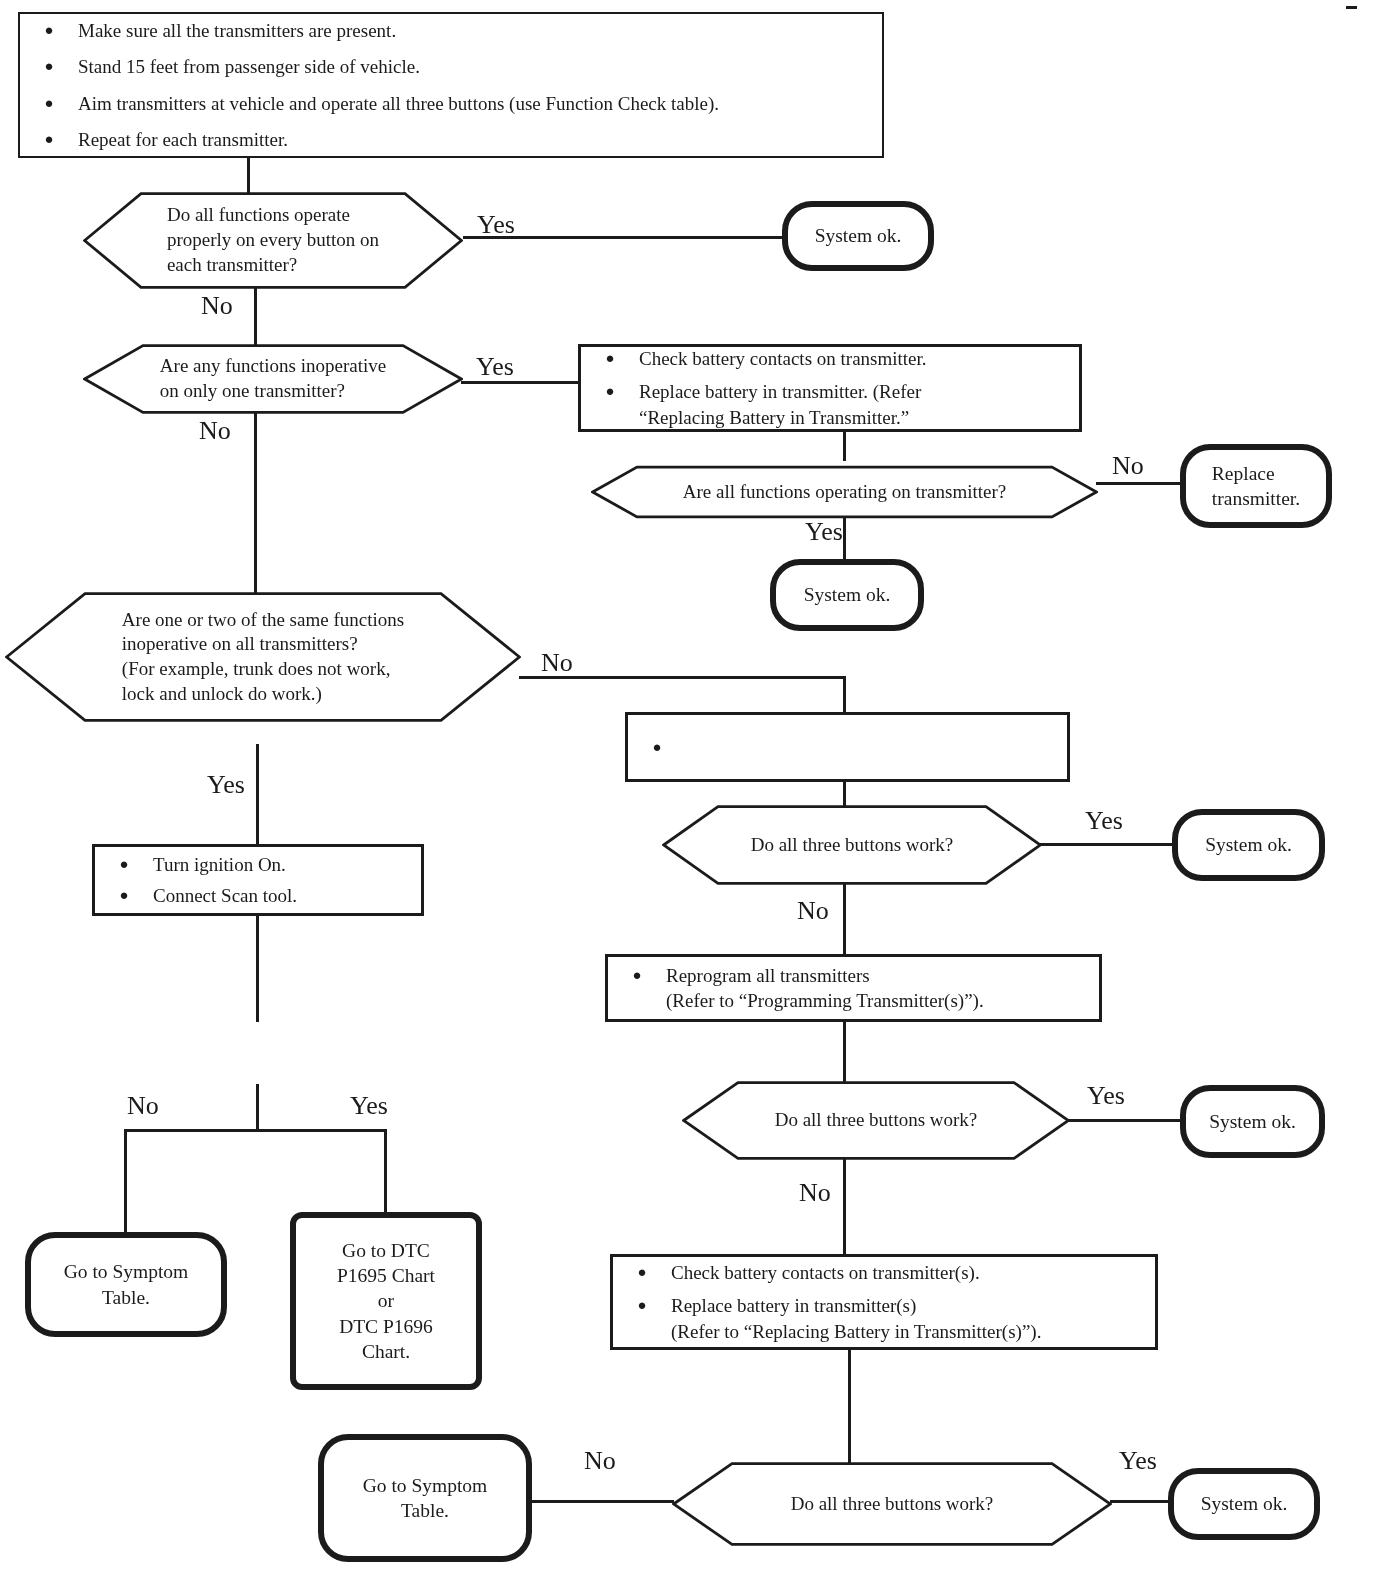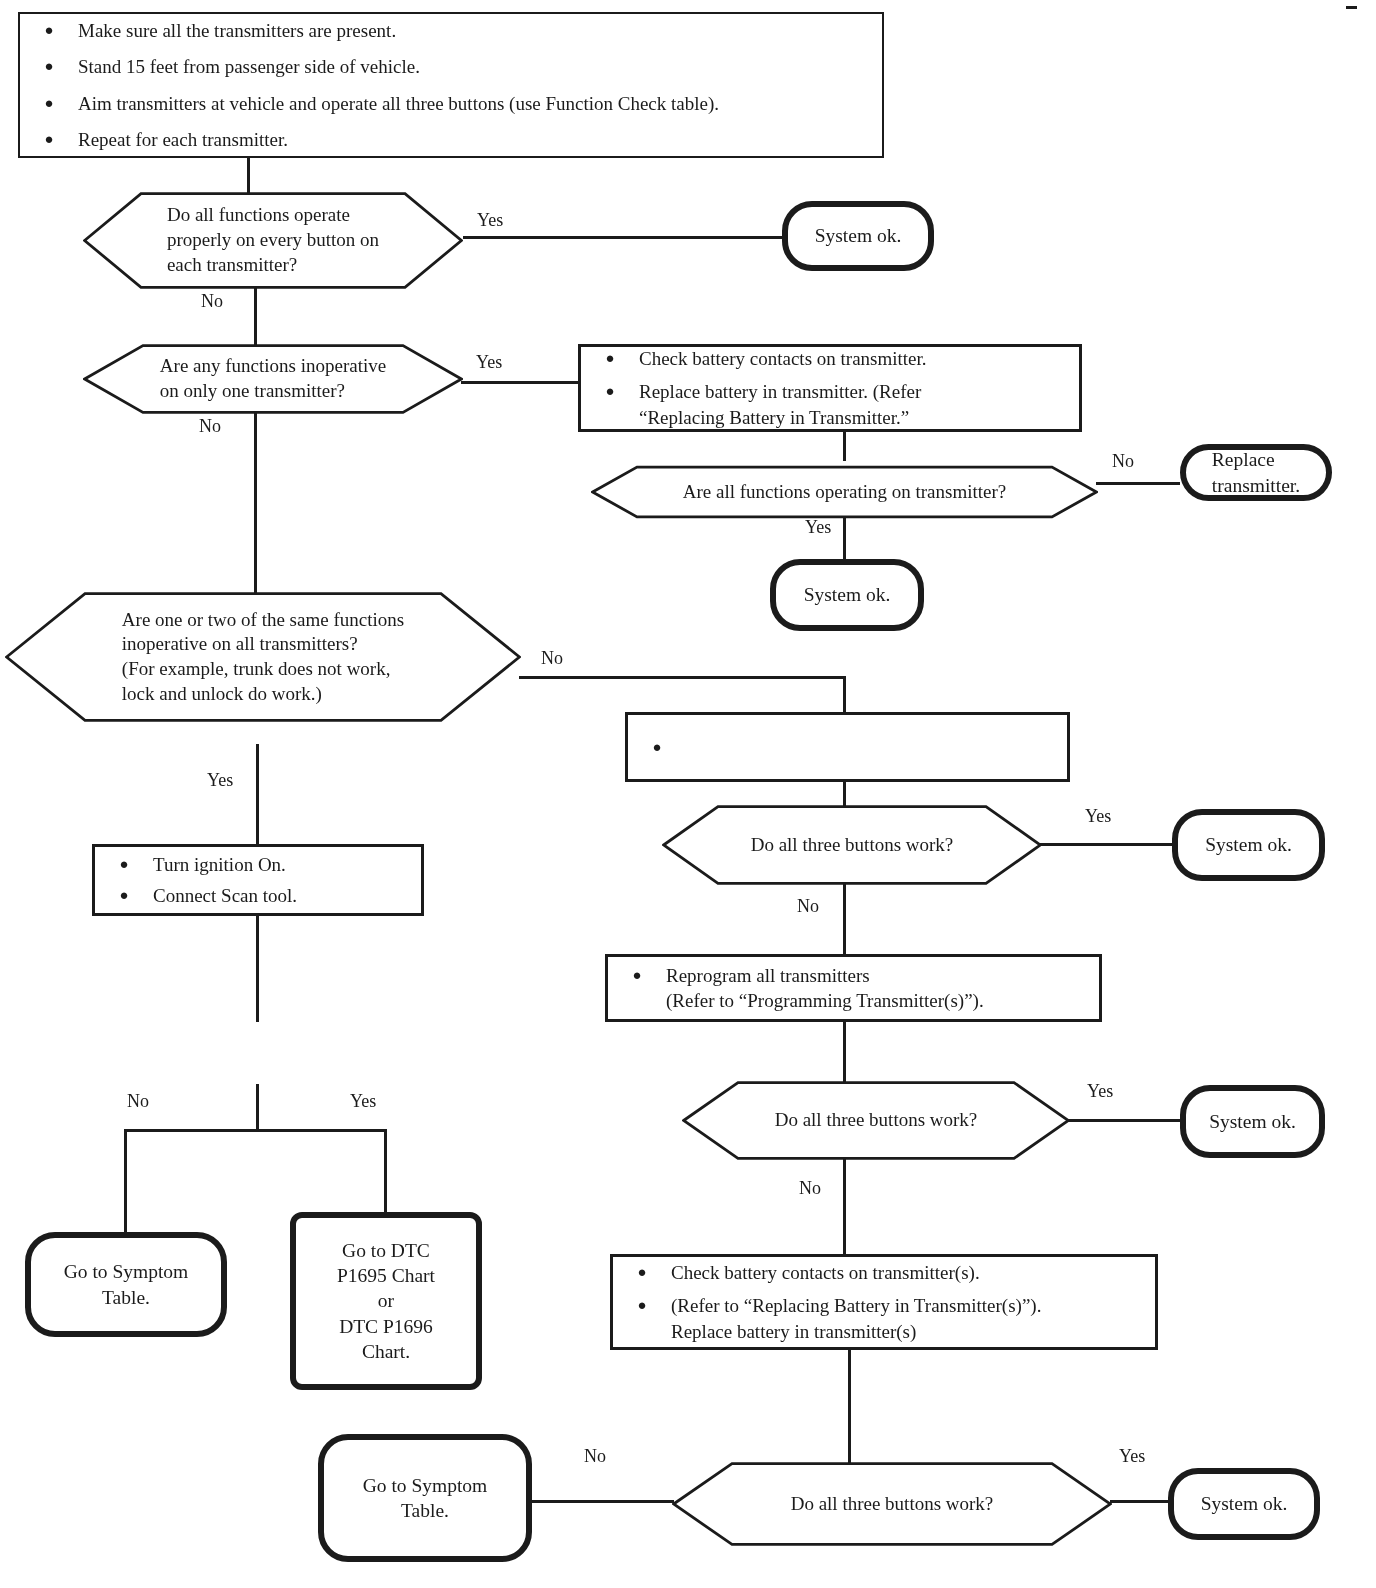--- a/index.html
+++ b/index.html
@@ -6,21 +6,21 @@
   html,body { margin:0; padding:0; background:#ffffff; }
   .page {
     position:relative; width:1376px; height:1588px; background:var(--paper);
     font-family:"Liberation Serif","DejaVu Serif",serif; color:var(--ink);
     overflow:hidden;
   }
   
   .vl { position:absolute; width:3px; background:var(--ink); }
   .hl { position:absolute; height:3px; background:var(--ink); }
   
-  .elabel { position:absolute; font-size:18px; color:var(--ink); }
+  .elabel { position:absolute; font-size:26px; color:var(--ink); }
   
   .pbox {
     position:absolute; background:var(--paper); border:3px solid var(--ink);
     display:flex; flex-direction:column; justify-content:center; gap:8px;
     box-sizing:border-box; padding:6px 8px 6px 0;
   }
   .pbox.thin { border-width:2.5px; }
   .brow { display:flex; align-items:flex-start; }
   .bdot { flex:0 0 58px; text-align:center; font-size:15px; line-height:25px; }
   .btext { font-size:19px; line-height:1.32; }
@@ -170,21 +170,21 @@
       <svg viewBox="0 0 507 53" class="hexsvg">
         <polygon points="1.6,26.5 46,1.6 461,1.6 505.4,26.5 461,51.4 46,51.4" fill="#ffffff" stroke="#1b1b1b" stroke-width="2.8"></polygon>
       </svg>
     <div class="hextext">
         <div class="tblock">
       <span class="ln">Are all functions operating on transmitter?</span>
     </div>
       </div>
   </div>
 
-  <div class="term" style="left:1180px;top:444px;width:152px;height:57px;align-items:center;">
+  <div class="term" style="left:1180px;top:444px;width:152px;height:84px;align-items:center;">
     <div class="tblock leftal">
       <span class="ln">Replace</span>
       <span class="ln">transmitter.</span>
     </div>
   </div>
 
   <div class="term" style="left:770px;top:559px;width:154px;height:72px;">
     <div class="tblock">
         <span class="ln">System ok.</span>
       </div>
@@ -290,22 +290,22 @@
   <div class="pbox" style="left:610px;top:1254px;width:548px;height:96px;">
     <div class="brow">
       <span class="bdot">●</span>
       <div class="btext">
           <span class="ln">Check battery contacts on transmitter(s).</span>
         </div>
     </div>
     <div class="brow">
       <span class="bdot">●</span>
       <div class="btext">
+        <span class="ln">Replace battery in transmitter(s)</span>
         <span class="ln">(Refer to “Replacing Battery in Transmitter(s)”).</span>
-        <span class="ln">Replace battery in transmitter(s)</span>
       </div>
     </div>
   </div>
 
   <div class="hex" style="left:672px;top:1462px;width:440px;height:84px;">
       <svg viewBox="0 0 440 84" class="hexsvg">
         <polygon points="1.6,42 60,1.6 380,1.6 438.4,42 380,82.4 60,82.4" fill="#ffffff" stroke="#1b1b1b" stroke-width="2.8"></polygon>
       </svg>
     <div class="hextext">
         <div class="tblock">

